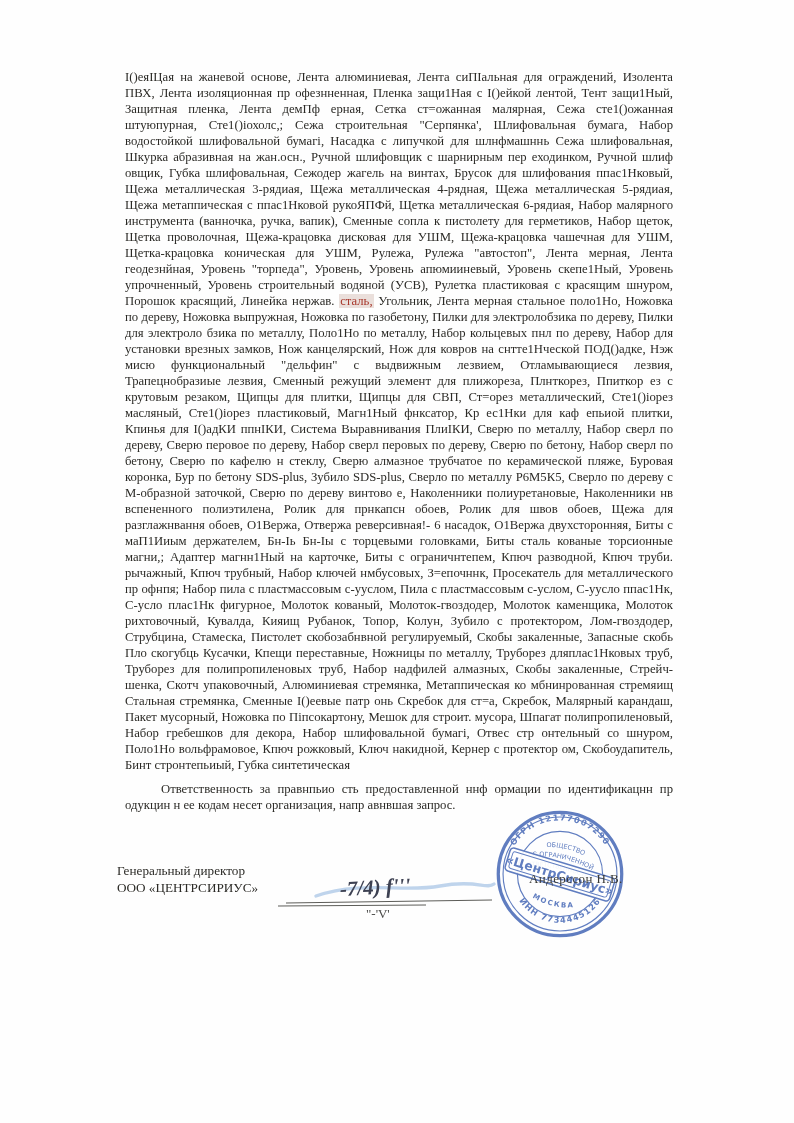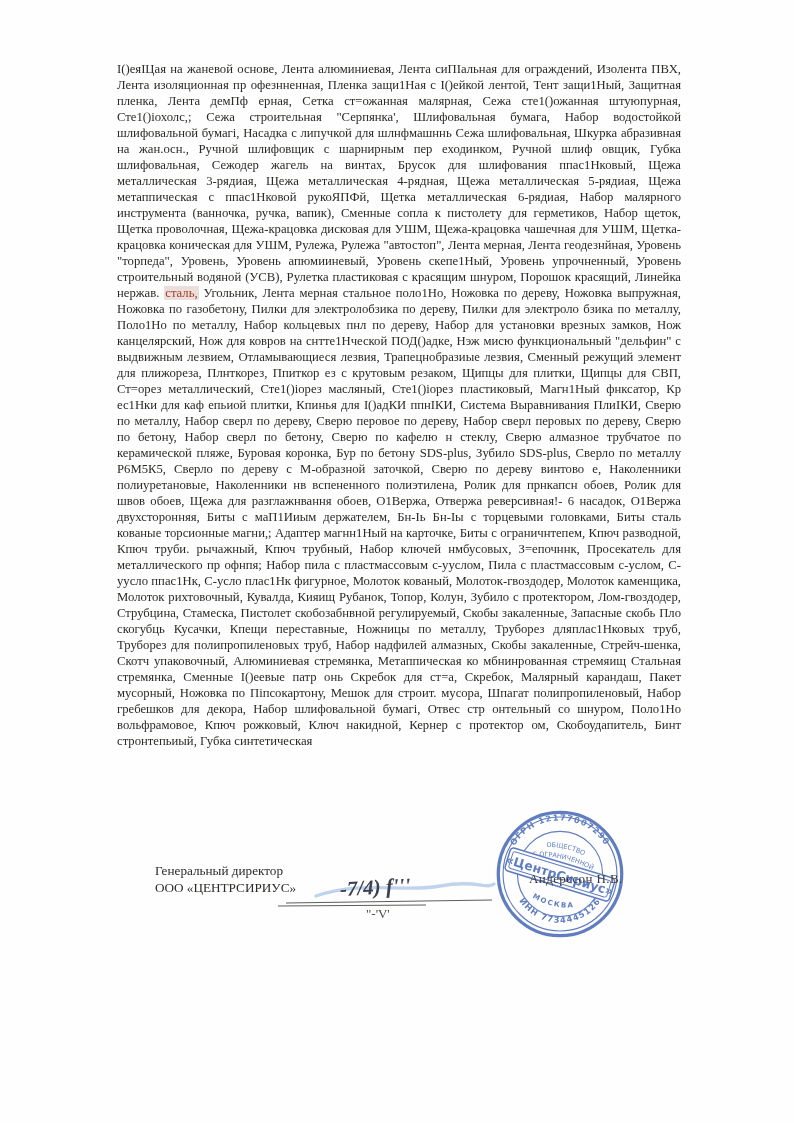--- a/index.html
+++ b/index.html
@@ -7,28 +7,28 @@
     width:794px;height:1123px;position:relative;overflow:hidden;
     background:#ffffff;
     font-family:"Liberation Serif","DejaVu Serif",serif;
   }
   .page{position:absolute;inset:0;background:#fefefe;}
   .body-text{
     position:absolute;left:117px;top:61px;width:564px;
     font-size:12.7px;line-height:16px;color:#2b2a26;
     text-align:justify;
   }
-  .body-text p{margin:0;padding:0;font-family:Liberation Serif, serif;}
+  .body-text p{margin:8px;padding:0;font-family:Liberation Serif, serif;}
   .body-text p.ind{text-indent:36px;}
   .hl{
     color:#a8382c;background:#eadfdb;padding:0 1px;
   }
   .sig-block{
     position:absolute;left:117px;top:863px;
-    font-size:13.2px;line-height:16.5px;color:#2b2a26;margin-left:38px;
+    font-size:13.2px;line-height:16.5px;color:#2b2a26;
   }
   .signed-name{
     position:absolute;left:529px;top:871px;
     font-size:13px;color:#3a3a36;z-index:5;letter-spacing:.4px;
   }
   svg.signature{
     position:absolute;left:278px;top:866px;width:236px;height:56px;z-index:4;
   }
   svg.stamp{
     position:absolute;left:493px;top:807px;width:134px;height:134px;
@@ -42,20 +42,21 @@
     font-family:"Liberation Serif",serif;fill:#4a4a48;
   }
 </style>
 </head>
 <body>
 
 <div class="page">
 
   <div class="body-text">
     <p><span>І()еяІЦая на жаневой основе, Лента алюминиевая, Лента сиПІальная для ограждений, Изолента ПВХ, Лента изоляционная пр офезнненная, Пленка защи1Ная с І()ейкой лентой, Тент защи1Ный, Защитная пленка, Лента демПф ерная, Сетка ст=ожанная малярная, Сежа сте1()ожанная штуюпурная, Сте1()іохолс,; Сежа строительная "Серпянка', Шлифовальная бумага, Набор водостойкой шлифовальной бумагі, Насадка с липучкой для шлнфмашннь Сежа шлифовальная, Шкурка абразивная на жан.осн., Ручной шлифовщик с шарнирным пер еходинком, Ручной шлиф овщик, Губка шлифовальная, Сежодер жагель на винтах, Брусок для шлифования ппас1Нковый, Щежа металлическая 3-рядиая, Щежа металлическая 4-рядная, Щежа металлическая 5-рядиая, Щежа метаппическая с ппас1Нковой рукоЯПФй, Щетка металлическая 6-рядиая, Набор малярного инструмента (ванночка, ручка, вапик), Сменные сопла к пистолету для герметиков, Набор щеток, Щетка проволочная, Щежа-крацовка дисковая для УШМ, Щежа-крацовка чашечная для УШМ, Щетка-крацовка коническая для УШМ, Рулежа, Рулежа "автостоп", Лента мерная, Лента геодезнйная, Уровень "торпеда", Уровень, Уровень апюмииневый, Уровень скепе1Ный, Уровень упрочненный, Уровень строительный водяной (УСВ), Рулетка пластиковая с красящим шнуром, Порошок красящий, Линейка нержав. </span><span class="hl">сталь,</span><span> Угольник, Лента мерная стальное поло1Но, Ножовка по дереву, Ножовка выпружная, Ножовка по газобетону, Пилки для электролобзика по дереву, Пилки для электроло бзика по металлу, Поло1Но по металлу, Набор кольцевых пнл по дереву, Набор для установки врезных замков, Нож канцелярский, Нож для ковров на снтте1Нческой ПОД()адке, Нэж мисю функциональный "дельфин" с выдвижным лезвием, Отламывающиеся лезвия, Трапецнобразиые лезвия, Сменный режущий элемент для плижореза, Плнткорез, Ппиткор ез с крутовым резаком, Щипцы для плитки, Щипцы для СВП, Ст=орез металлический, Сте1()іорез масляный, Сте1()іорез пластиковый, Магн1Ный фнксатор, Кр ес1Нки для каф епьиой плитки, Кпинья для І()адКИ ппнІКИ, Система Выравнивания ПлиІКИ, Сверю по металлу, Набор сверл по дереву, Сверю перовое по дереву, Набор сверл перовых по дереву, Сверю по бетону, Набор сверл по бетону, Сверю по кафелю н стеклу, Сверю алмазное трубчатое по керамической пляже, Буровая коронка, Бур по бетону SDS-plus, Зубило SDS-plus, Сверло по металлу Р6М5К5, Сверло по дереву с М-образной заточкой, Сверю по дереву винтово е, Наколенники полиуретановые, Наколенники нв вспененного полиэтилена, Ролик для прнкапсн обоев, Ролик для швов обоев, Щежа для разглажнвання обоев, О1Вержа, Отвержа реверсивная!- 6 насадок, О1Вержа двухсторонняя, Биты с маП1Ииым держателем, Бн-Іь Бн-Іы с торцевыми головками, Биты сталь кованые торсионные магни,; Адаптер магнн1Ный на карточке, Биты с ограничнтепем, Кпюч разводной, Кпюч труби. рычажный, Кпюч трубный, Набор ключей нмбусовых, З=епочннк, Просекатель для металлического пр офнпя; Набор пила с пластмассовым с-ууслом, Пила с пластмассовым с-услом, С-уусло ппас1Нк, С-усло плас1Нк фигурное, Молоток кованый, Молоток-гвоздодер, Молоток каменщика, Молоток рихтовочный, Кувалда, Кияищ Рубанок, Топор, Колун, Зубило с протектором, Лом-гвоздодер, Струбцина, Стамеска, Пистолет скобозабнвной регулируемый, Скобы закаленные, Запасные скобь Пло скогубць Кусачки, Кпещи переставные, Ножницы по металлу, Труборез дляплас1Нковых труб, Труборез для полипропиленовых труб, Набор надфилей алмазных, Скобы закаленные, Стрейч-шенка, Скотч упаковочный, Алюминиевая стремянка, Метаппическая ко мбнинрованная стремяищ Стальная стремянка, Сменные І()еевые патр онь Скребок для ст=а, Скребок, Малярный карандаш, Пакет мусорный, Ножовка по Піпсокартону, Мешок для строит. мусора, Шпагат полипропиленовый, Набор гребешков для декора, Набор шлифовальной бумагі, Отвес стр онтельный со шнуром, Поло1Но вольфрамовое, Кпюч рожковый, Ключ накидной, Кернер с протектор ом, Скобоудапитель, Бинт стронтепьиый, Губка синтетическая</span></p>
+    <p class="ind">Ответственность за правнпьио сть предоставленной ннф ормации по идентификацнн пр одукцин н ее кодам несет организация, напр авнвшая запрос.</p>
   </div>
 
   <div class="sig-block">
     <div>Генеральный директор</div>
     <div>ООО «ЦЕНТРСИРИУС»</div>
   </div>
 
   <svg class="signature" viewBox="0 0 236 56">
     <path d="M 38,30 C 85,14 125,27 162,20 S 208,24 216,18" fill="none" stroke="#a9c6e6" stroke-width="3.4" opacity="0.75" stroke-linecap="round"></path>
     <text class="scribble" x="62" y="27" font-size="21" transform="rotate(-3 120 24)">-7/4) f'''</text>

